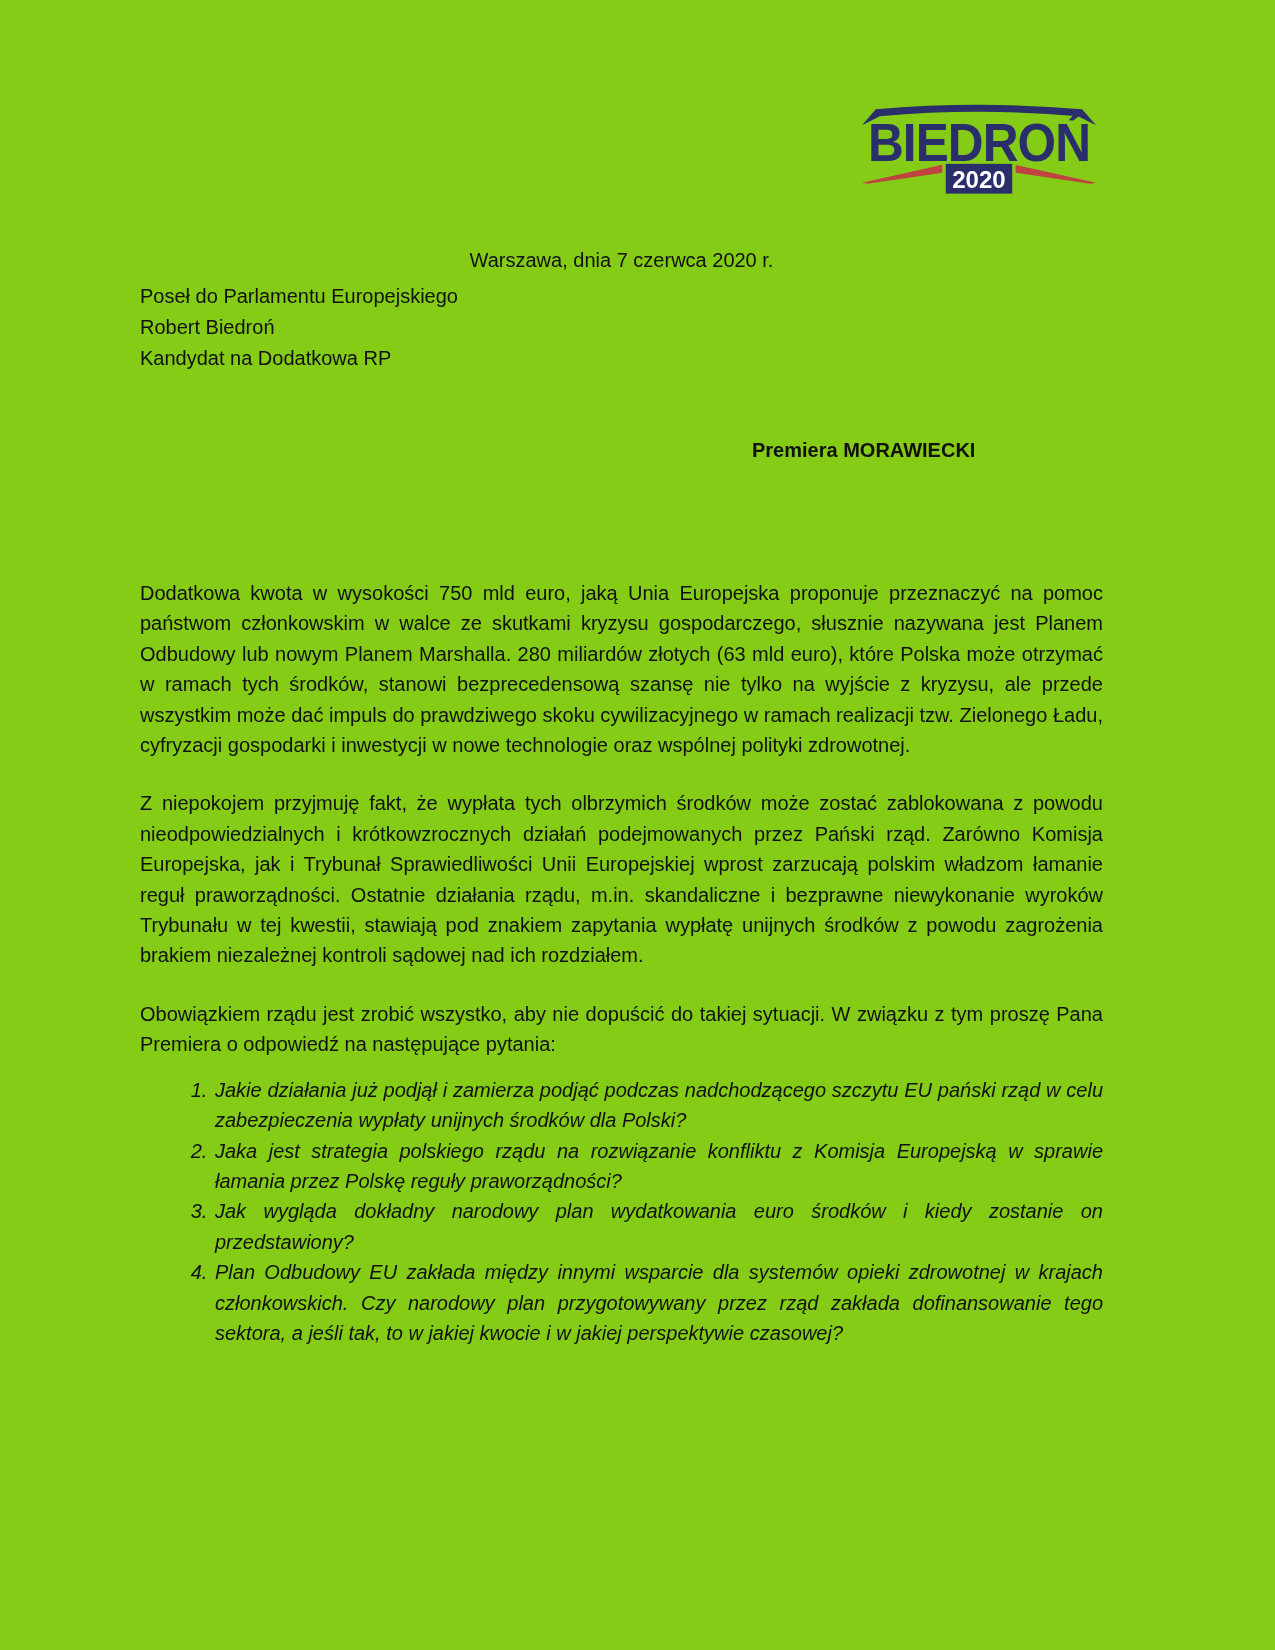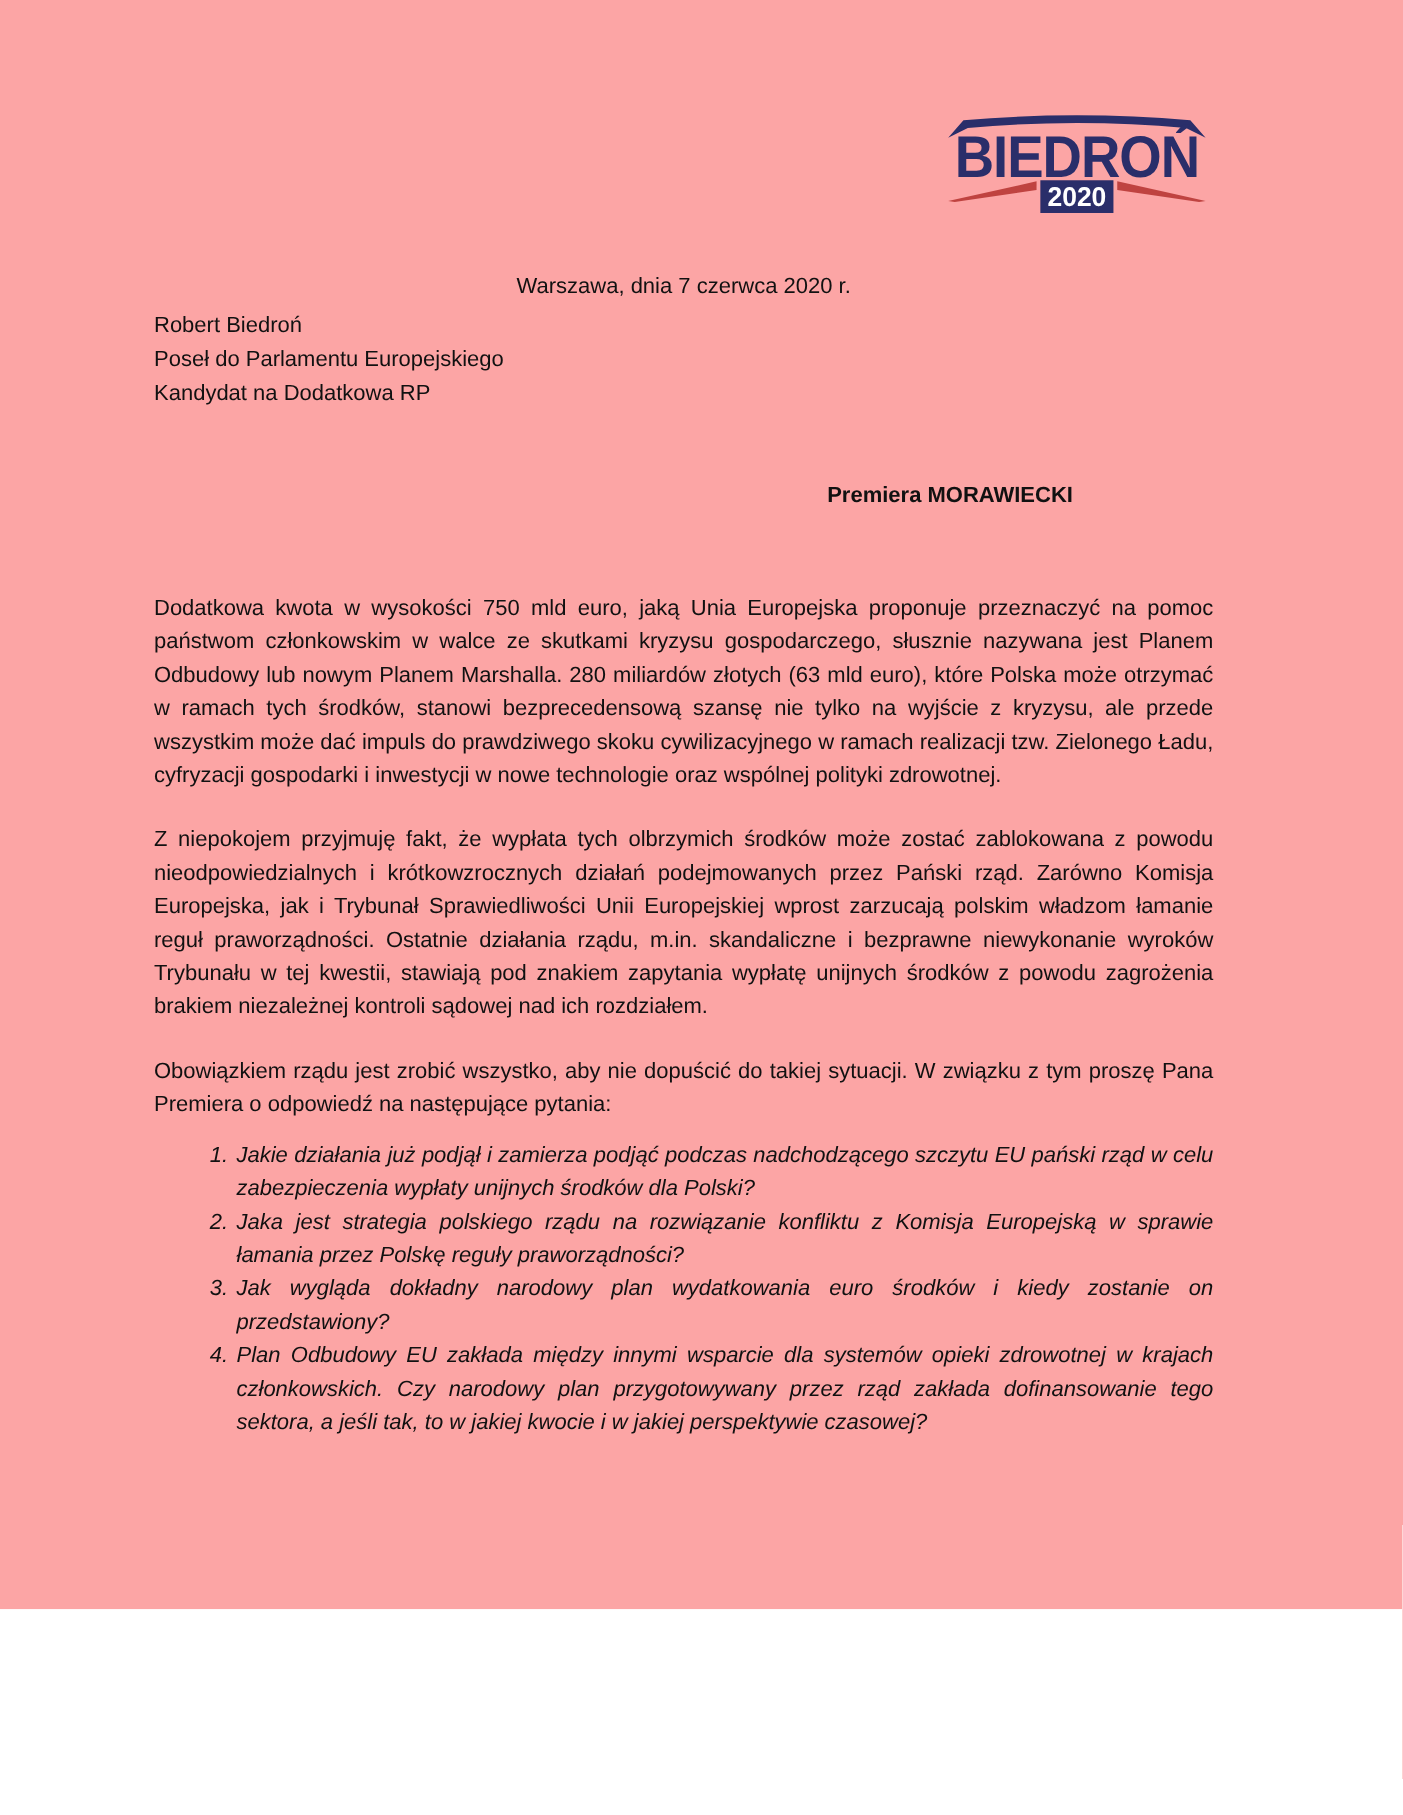--- a/index.html
+++ b/index.html
@@ -1,23 +1,23 @@
 <!DOCTYPE html>
 <html lang="pl"><head>
 <meta charset="utf-8">
 <title>Letter</title>
 <style>
   html, body { margin: 0; padding: 0; background: #ffffff; }
   .page {
     position: relative;
     width: 1275px;
-    height: 1463px;
+    height: 1650px;
     box-sizing: border-box;
     padding: 0 172px 0 140px;
-    background: #fca5a5;
+    background: #84cc16;
     font-family: "Liberation Sans", "DejaVu Sans", sans-serif;
     color: #111111;
     font-size: 20px;
     overflow: hidden;
   }
   .logo {
     position: absolute;
     top: 101px;
     left: 860px;
     width: 238px;
@@ -42,21 +42,21 @@
     margin-top: 61px;
     margin-left: 612px;
     line-height: 31px;
     font-weight: bold;
   }
   .body-par {
     margin: 28px 0 0 0;
     line-height: 30.4px;
     text-align: justify;
   }
-  .body-par.first { margin-top: 72px; }
+  .body-par.first { margin-top: 112px; }
   ol.questions {
     margin: 15px 0 0 0;
     padding: 0 0 0 73px;
     line-height: 30.4px;
     font-style: italic;
   }
   ol.questions li {
     text-align: justify;
     padding-left: 2px;
   }
@@ -71,22 +71,22 @@
     <text class="name-text" x="120" y="60" text-anchor="middle" textLength="224" lengthAdjust="spacingAndGlyphs" fill="#2a2e6a">BIEDROŃ</text>
     <polygon points="2,82 83,64 83,72 8,83" fill="#bf4340"></polygon>
     <polygon points="157,64 238,82 232,83 157,72" fill="#bf4340"></polygon>
     <rect x="86.5" y="63" width="67" height="30" fill="#2a2e6a"></rect>
     <text class="year-text" x="120" y="87" text-anchor="middle" textLength="54" lengthAdjust="spacingAndGlyphs">2020</text>
   </svg>
 
   <div class="date-line">Warszawa, dnia 7 czerwca 2020 r.</div>
 
   <div class="sender">
+    <div>Poseł do Parlamentu Europejskiego</div>
     <div>Robert Biedroń</div>
-    <div>Poseł do Parlamentu Europejskiego</div>
     <div>Kandydat na Dodatkowa RP</div>
   </div>
 
   <div class="recipient">
     <div>Premiera MORAWIECKI</div>
   </div>
 
   <p class="body-par first">Dodatkowa kwota w wysokości 750 mld euro, jaką Unia Europejska  proponuje przeznaczyć na pomoc państwom członkowskim w walce ze skutkami kryzysu gospodarczego, słusznie nazywana jest Planem Odbudowy lub nowym Planem Marshalla. 280 miliardów złotych (63 mld euro), które Polska może otrzymać w ramach tych środków, stanowi bezprecedensową szansę nie tylko na wyjście z kryzysu, ale przede wszystkim może dać impuls do prawdziwego skoku cywilizacyjnego w ramach realizacji tzw. Zielonego Ładu, cyfryzacji gospodarki i inwestycji w nowe technologie oraz wspólnej polityki zdrowotnej.</p>
 
   <p class="body-par">Z niepokojem przyjmuję fakt, że wypłata tych olbrzymich środków może zostać zablokowana z powodu nieodpowiedzialnych i krótkowzrocznych działań podejmowanych przez Pański rząd. Zarówno Komisja Europejska, jak i Trybunał Sprawiedliwości Unii Europejskiej wprost zarzucają polskim władzom łamanie reguł praworządności. Ostatnie działania rządu, m.in. skandaliczne i bezprawne niewykonanie wyroków Trybunału w tej kwestii, stawiają pod znakiem zapytania wypłatę unijnych środków z powodu zagrożenia brakiem niezależnej kontroli sądowej nad ich rozdziałem.</p>

